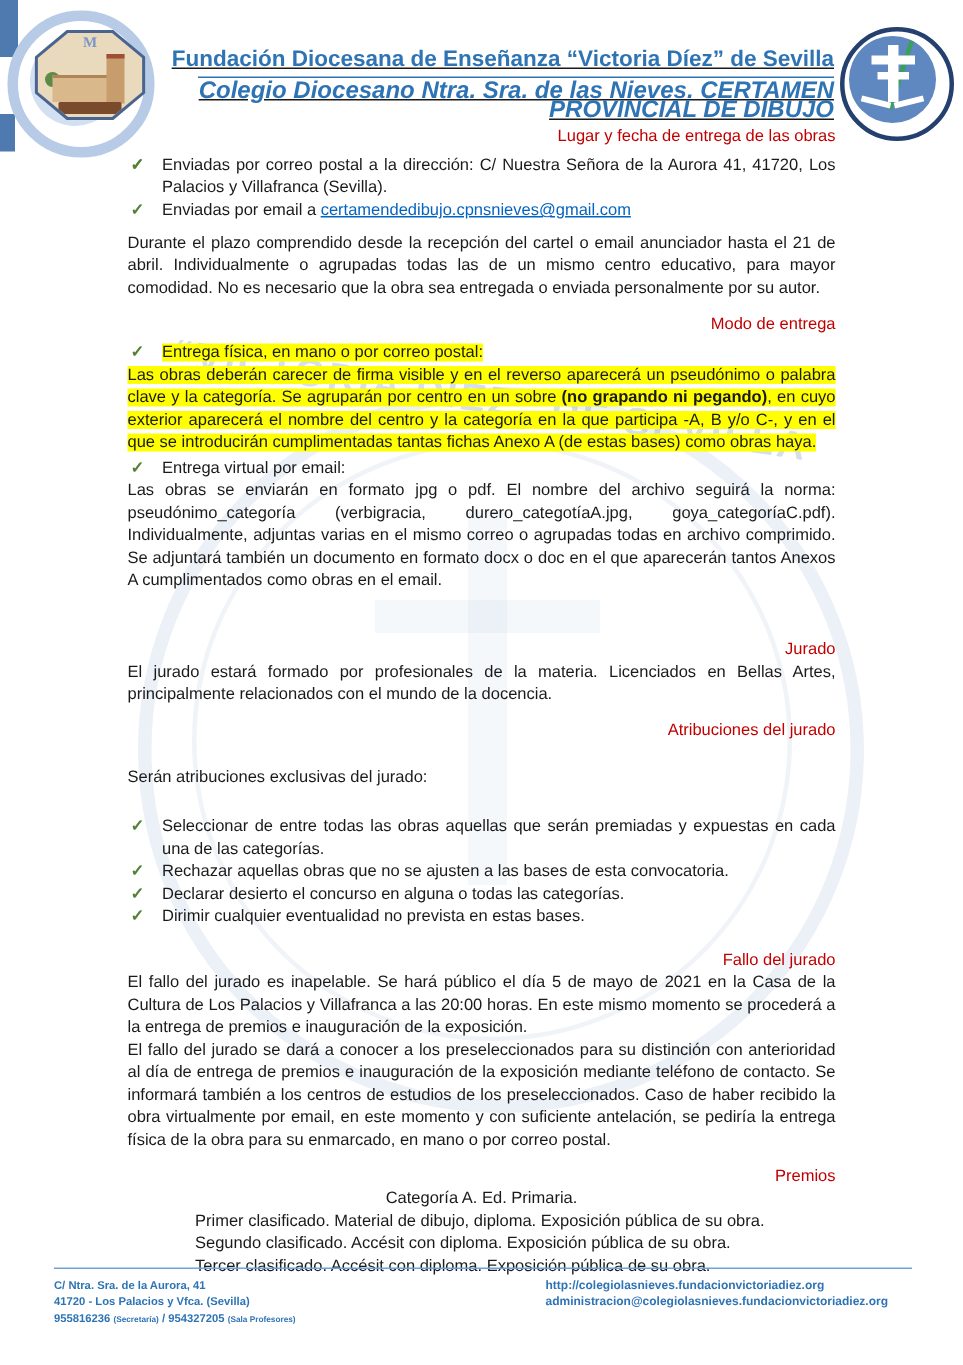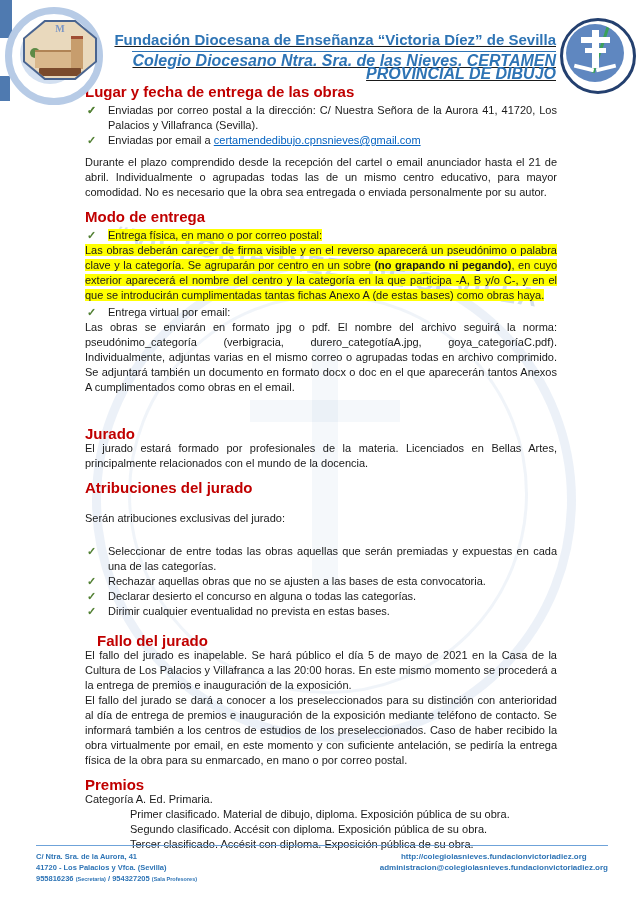--- a/index.html
+++ b/index.html
@@ -62,39 +62,39 @@
   .lr-v { position:absolute; left:26px; top:6px; width:7px; height:38px; background:#ffffff; }
   .lr-h1 { position:absolute; left:15px; top:13px; width:29px; height:6px; background:#ffffff; }
   .lr-h2 { position:absolute; left:19px; top:24px; width:21px; height:5px; background:#ffffff; }
   .lr-b1 { position:absolute; left:8px; top:42px; width:20px; height:4px; background:#ffffff; transform:rotate(14deg); }
   .lr-b2 { position:absolute; left:30px; top:42px; width:20px; height:4px; background:#ffffff; transform:rotate(-14deg); }
   .lr-leaf { position:absolute; left:33px; top:2px; width:2.5px; height:48px; background:#3aa05a; transform:rotate(18deg); }
 
   
   .content { position:absolute; left:85px; top:84px; width:472px; z-index:1;
     font-size:11px; line-height:15px; text-align:justify; }
-  .h-red { color:#c00000; font-weight:bold; font-size:15px; text-align:left; margin:9px 0 4px; }
+  .h-red { color:#c00000; font-weight:normal; font-size:11px; text-align:right; margin:9px 0 4px; }
   .h-first { margin-top:0; }
   p { margin:0 0 6px; }
   p.tight { margin:0; }
   ul.checks { list-style:none; margin:2px 0 7px; padding:0; }
   ul.checks.nogap { margin:2px 0 0; }
   ul.checks li { position:relative; padding-left:23px; margin:0; }
   .chk { position:absolute; left:2px; top:0; color:#538135; font-weight:bold; }
   .hl { background:#ffff00; }
   .link { color:#0563c1; text-decoration:underline; cursor:pointer; }
   .gap-lg { height:16px; }
   .premio-item { padding-left:45px; text-align:left; }
 
   
   .footer-rule { position:absolute; left:36px; right:34px; top:845px; border:0; border-top:1.6px solid #6fa3d9; margin:0; z-index:2; }
   .footer-left { position:absolute; left:36px; top:851px; color:#2e74b5; font-weight:bold;
     font-size:7.5px; line-height:11px; text-align:left; z-index:2; }
-  .footer-right { position:absolute; right:34px; top:851px; color:#2e74b5; font-weight:bold;
-    font-size:8px; line-height:11px; text-align:center; z-index:2; }
+  .footer-right { position:absolute; right:50px; top:851px; color:#2e74b5; font-weight:bold;
+    font-size:8px; line-height:11px; text-align:left; z-index:2; }
   .f-small { font-size:5.5px; }
 </style>
 </head>
 <body>
 
 <div class="page">
 
   <div class="wm-text">“VICTORIA DÍEZ” DE SEVILLA</div>
   <div class="wm-circle"></div>
   <div class="wm-circle-inner"></div>
@@ -192,21 +192,21 @@
         <span class="chk">✓</span>
         <span>Dirimir cualquier eventualidad no prevista en estas bases.</span>
       </li>
     </ul>
 
     <div class="h-red" style="margin-top:14px; margin-bottom:0;padding-left:12px;">Fallo del jurado</div>
     <p class="tight">El fallo del jurado es inapelable. Se hará público el día 5 de mayo de 2021 en la Casa de la Cultura de Los Palacios y Villafranca a las 20:00 horas. En este mismo momento se procederá a la entrega de premios e inauguración de la exposición.</p>
     <p>El fallo del jurado se dará a conocer a los preseleccionados para su distinción con anterioridad al día de entrega de premios e inauguración de la exposición mediante teléfono de contacto. Se informará también a los centros de estudios de los preseleccionados. Caso de haber recibido la obra virtualmente por email, en este momento y con suficiente antelación, se pediría la entrega física de la obra para su enmarcado, en mano o por correo postal.</p>
 
     <div class="h-red" style="margin-bottom:0;">Premios</div>
-    <div style="text-align:left;">Categoría A. Ed. Primaria.</div>
+    <div style="text-align:center;">Categoría A. Ed. Primaria.</div>
     <div class="premio-item">Primer clasificado. Material de dibujo, diploma. Exposición pública de su obra.</div>
     <div class="premio-item">Segundo clasificado. Accésit con diploma. Exposición pública de su obra.</div>
     <div class="premio-item">Tercer clasificado. Accésit con diploma. Exposición pública de su obra.</div>
 
   </div>
 
   <hr class="footer-rule">
   <div class="footer-left">
     <div>C/ Ntra. Sra. de la Aurora, 41</div>
     <div>41720 - Los Palacios y Vfca. (Sevilla)</div>

